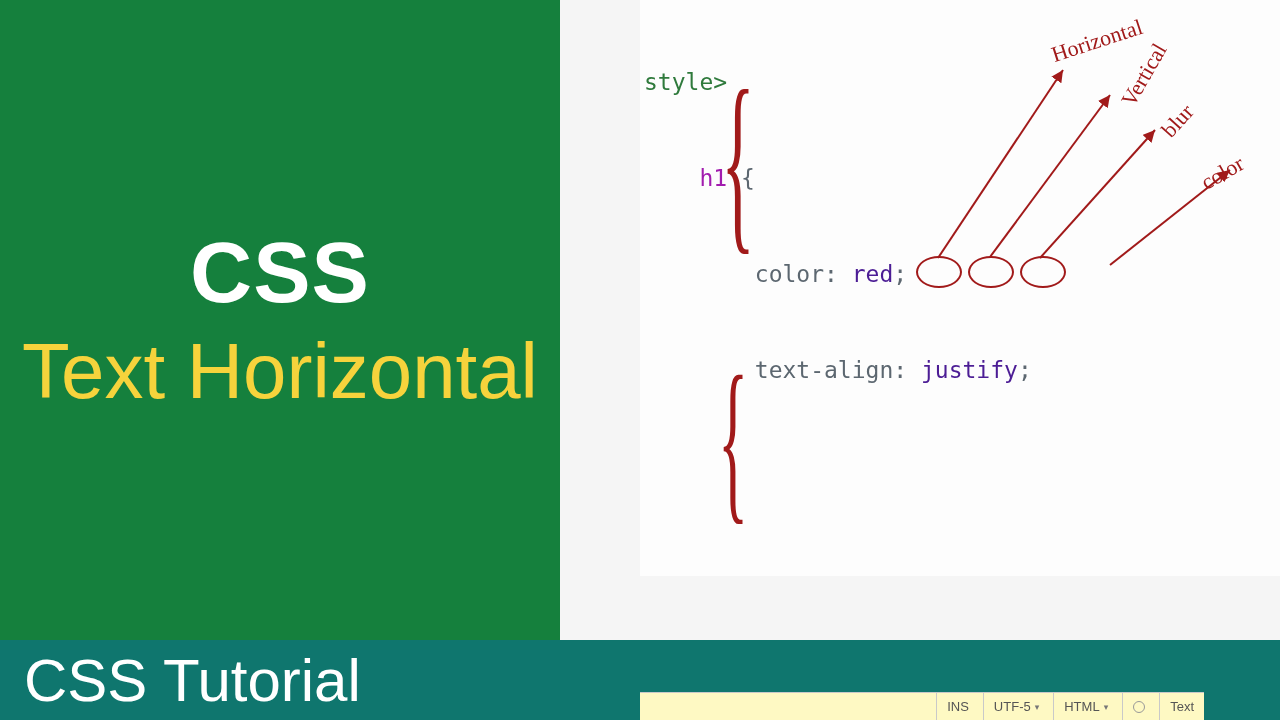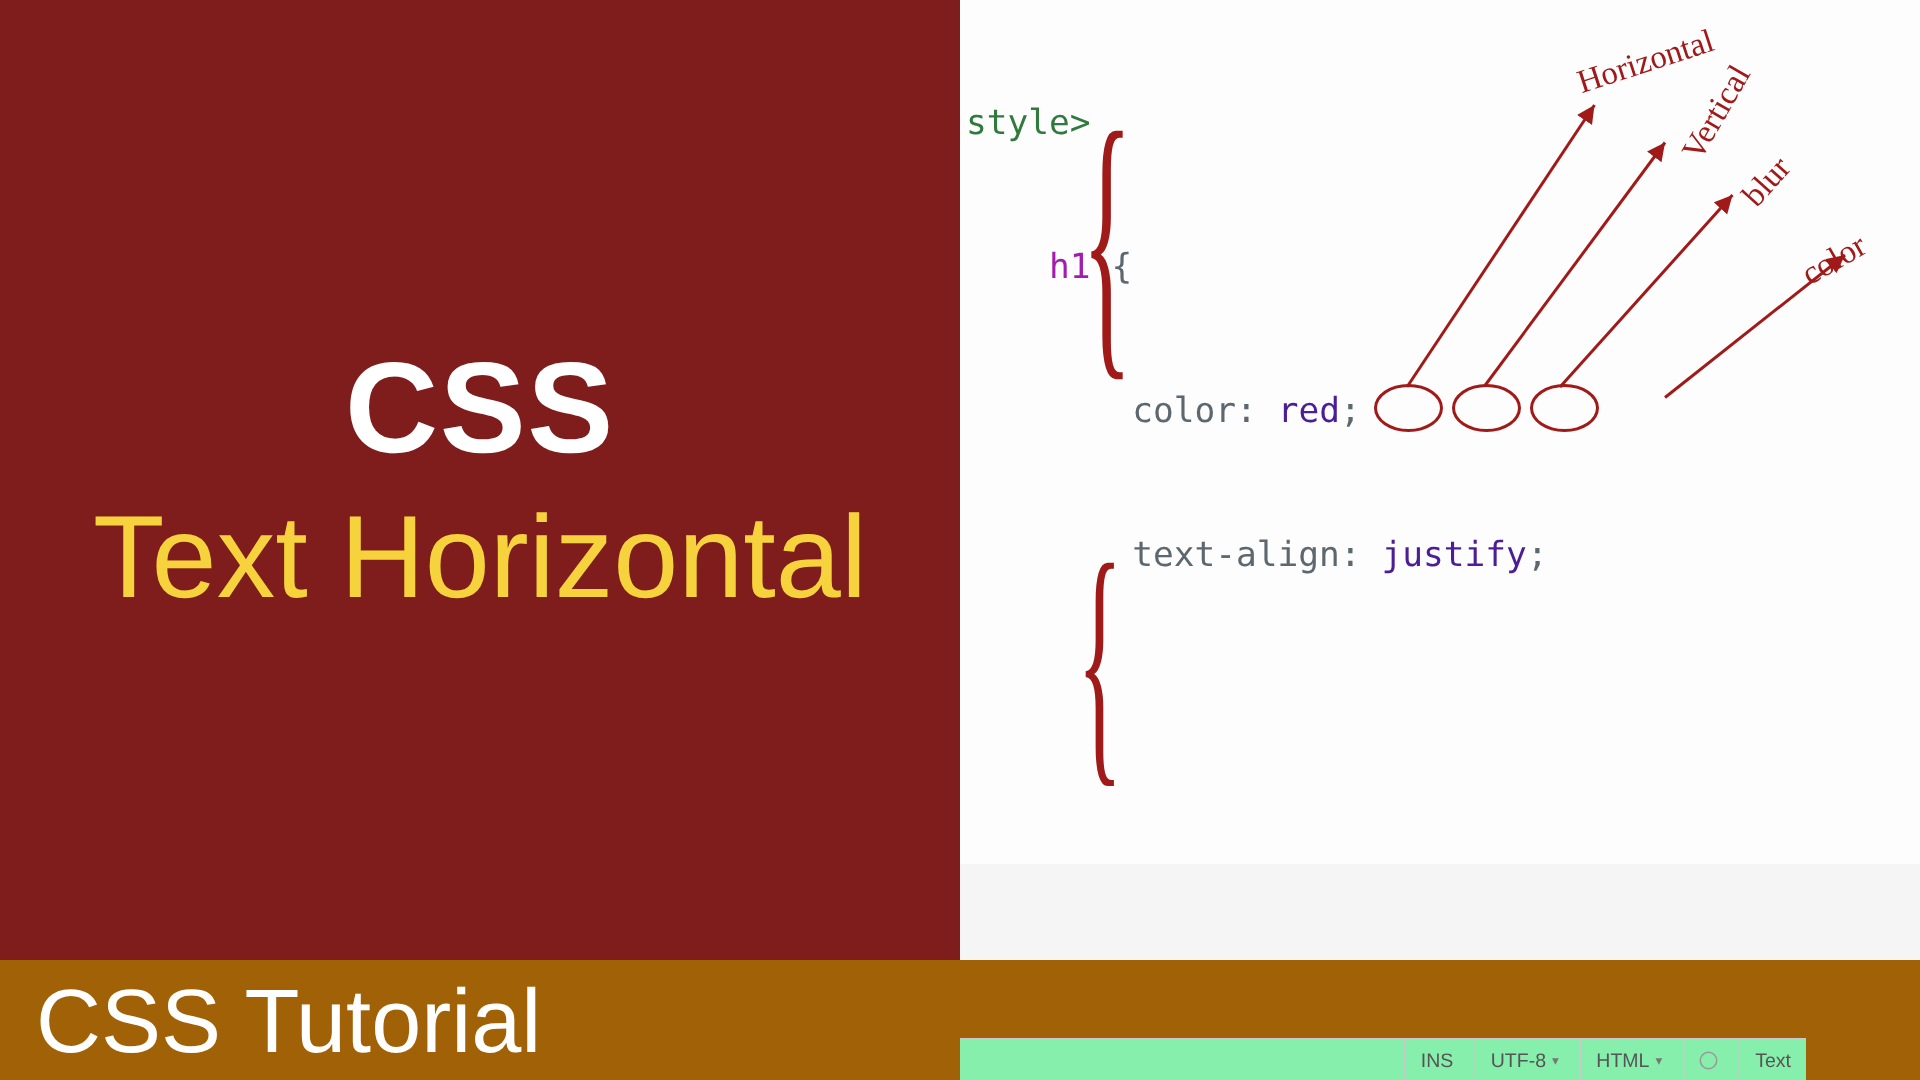--- a/index.html
+++ b/index.html
@@ -1,28 +1,28 @@
 <!DOCTYPE html>
 <html><head>
 <meta charset="utf-8">
 <style>
   * { margin: 0; padding: 0; box-sizing: border-box; }
   html, body { width: 1280px; height: 720px; overflow: hidden; font-family: Arial, sans-serif; background: #f5f5f5; }
   .stage { position: relative; width: 1280px; height: 720px; }
 
   .blue-panel {
-    position: absolute; left: 0; top: 0; width: 640px; height: 640px;
-    background: #7f1d1d; display: flex; flex-direction: column; justify-content: center; align-items: center;
+    position: absolute; left: 0; top: 0; width: 560px; height: 640px;
+    background: #15803d; display: flex; flex-direction: column; justify-content: center; align-items: center;
   }
   .title-css   { color: #fff;  font-size: 86px; font-weight: 700; letter-spacing: 1px; }
   .title-txt   { color: #f6d33c; font-size: 78px; font-weight: 400; margin-top: 4px; }
 
   .bottom-bar {
     position: absolute; left: 0; bottom: 0; width: 1280px; height: 80px;
-    background: #a16207; display: flex; align-items: center;
+    background: #0f766e; display: flex; align-items: center;
   }
   .bottom-bar .label { color: #fff; font-size: 60px; font-weight: 400; margin-left: 24px; }
 
   .editor {
     position: absolute; left: 640px; top: 0; width: 640px; height: 576px;
     background: #fdfdfd; font-family: "Consolas","Menlo",monospace; font-size: 23px; line-height: 32px;
     color: #5c6770; white-space: pre; overflow: hidden; padding-top: 2px;
   }
   .editor .ln { padding-left: 4px; }
 
@@ -45,21 +45,21 @@
   .hand-label {
     position: absolute; color: #a11a1a; font-family: "Segoe Script","Comic Sans MS",cursive;
     font-size: 22px; transform: rotate(-18deg); pointer-events: none; white-space: nowrap;
   }
 
   .arrow { position: absolute; pointer-events: none; }
   .arrow svg { overflow: visible; }
 
   .status {
     position: absolute; left: 640px; bottom: 0; height: 28px; width: 564px;
-    background: #86efac; border-top: 1px solid #c9c9c9; font-size: 13px; color: #555;
+    background: #fef9c3; border-top: 1px solid #c9c9c9; font-size: 13px; color: #555;
     display: flex; align-items: center; justify-content: flex-end; gap: 4px;
     font-family: Arial, sans-serif;
   }
   .status .cell { border-left: 1px solid #c9c9c9; padding: 0 10px; height: 100%; display: flex; align-items: center; gap: 4px; }
   .status .caret { font-size: 9px; color: #777; }
   .status .dot { width: 12px; height: 12px; border: 1px solid #999; border-radius: 50%; display: inline-block; }
 </style>
 </head>
 <body>
 
@@ -136,21 +136,21 @@
 
   <div class="bottom-bar">
     <div class="label">CSS Tutorial</div>
   </div>
 
   <div class="status">
     <div class="cell">
         <span>INS</span>
       </div>
     <div class="cell">
-        <span>UTF-8</span>
+        <span>UTF-5</span>
         <span class="caret">▾</span>
       </div>
     <div class="cell">
         <span>HTML</span>
         <span class="caret">▾</span>
       </div>
     <div class="cell">
         <span class="dot"></span>
       </div>
     <div class="cell">

